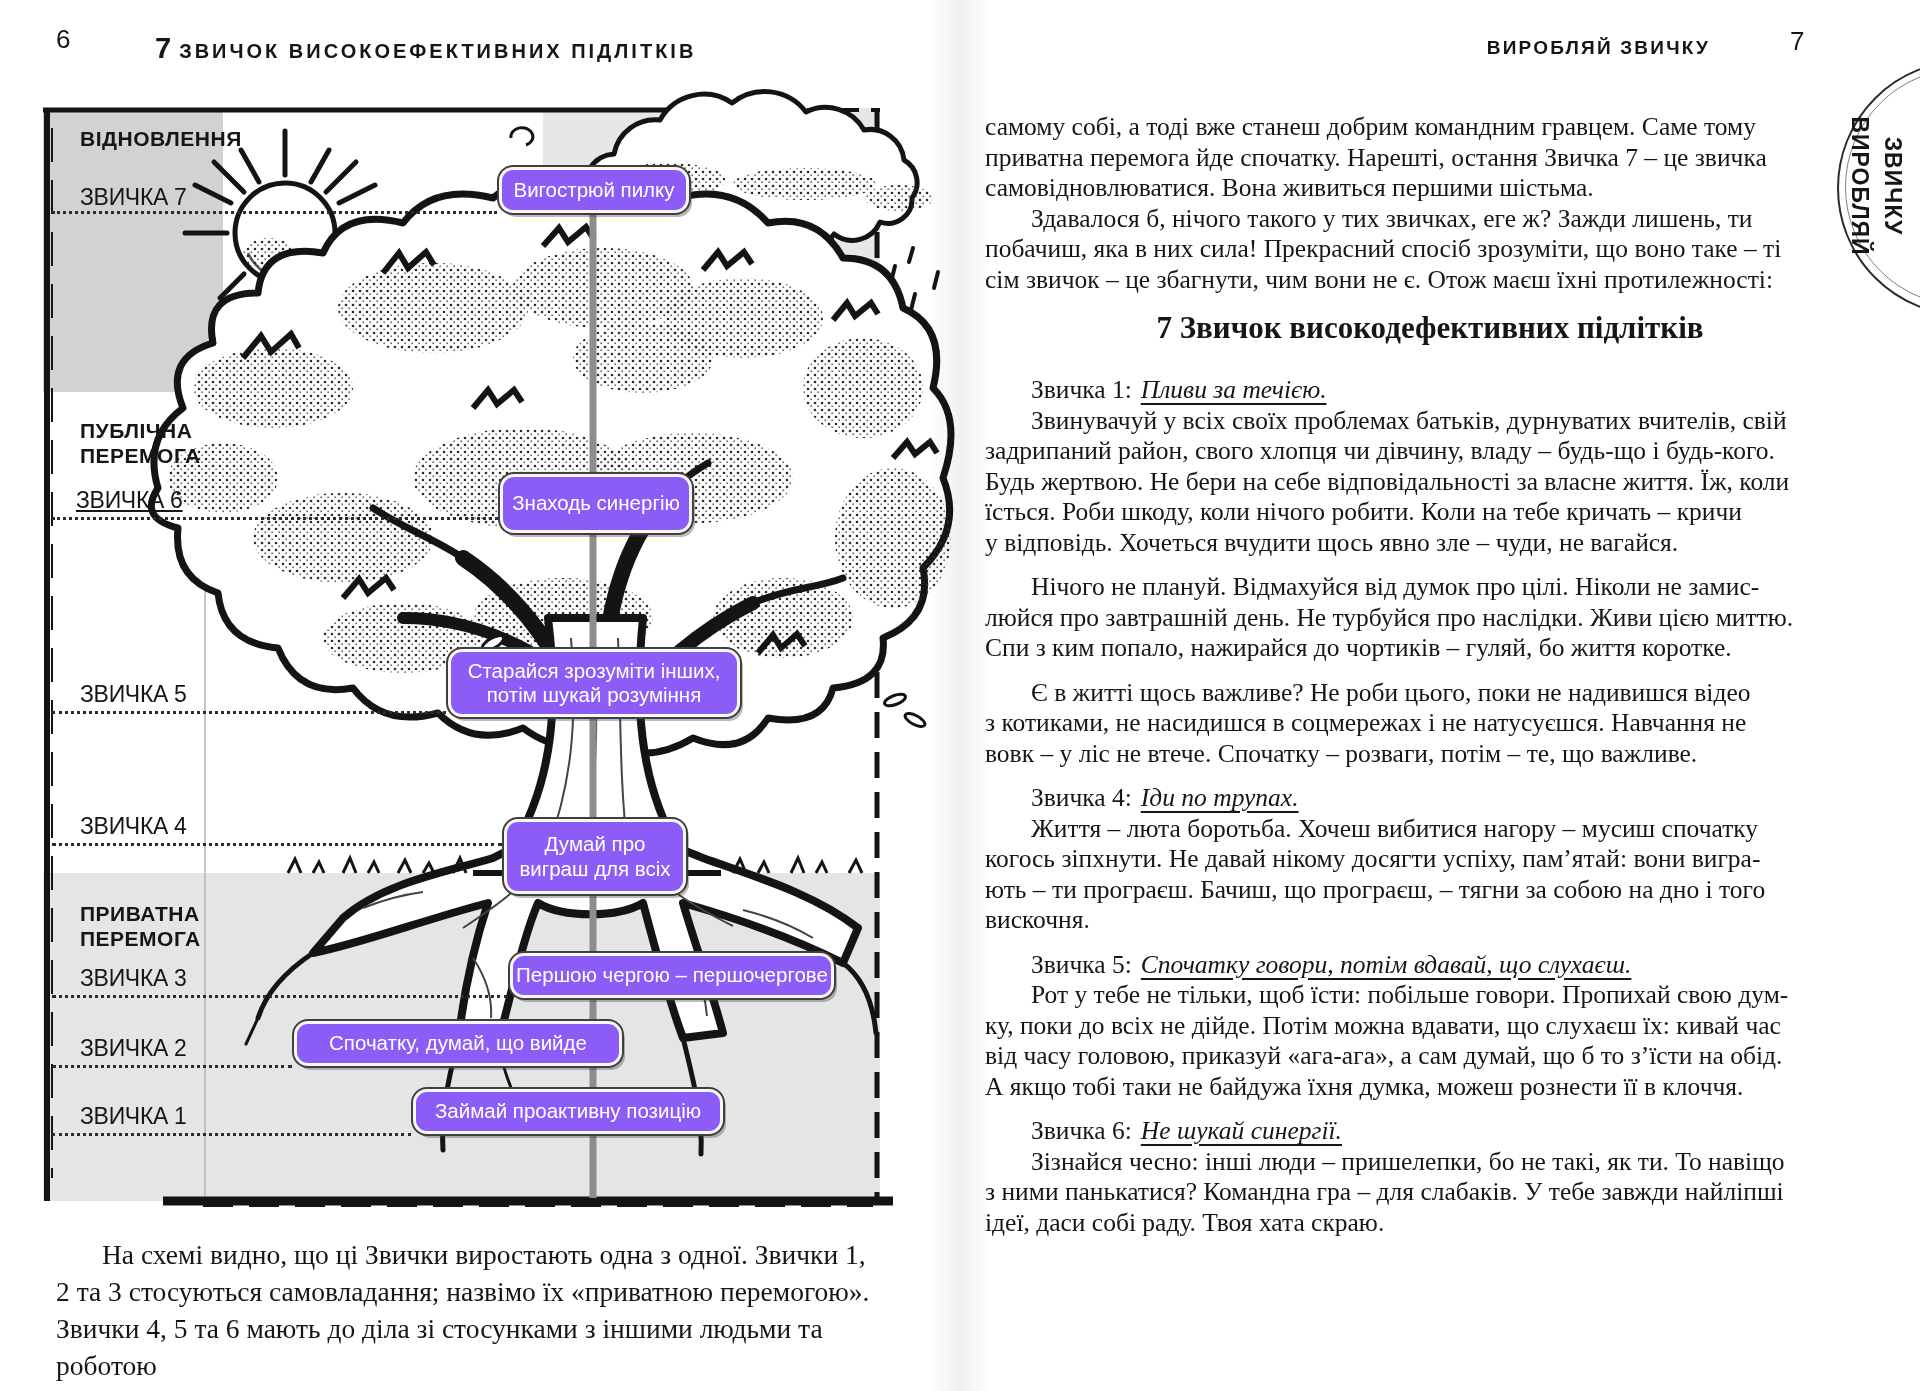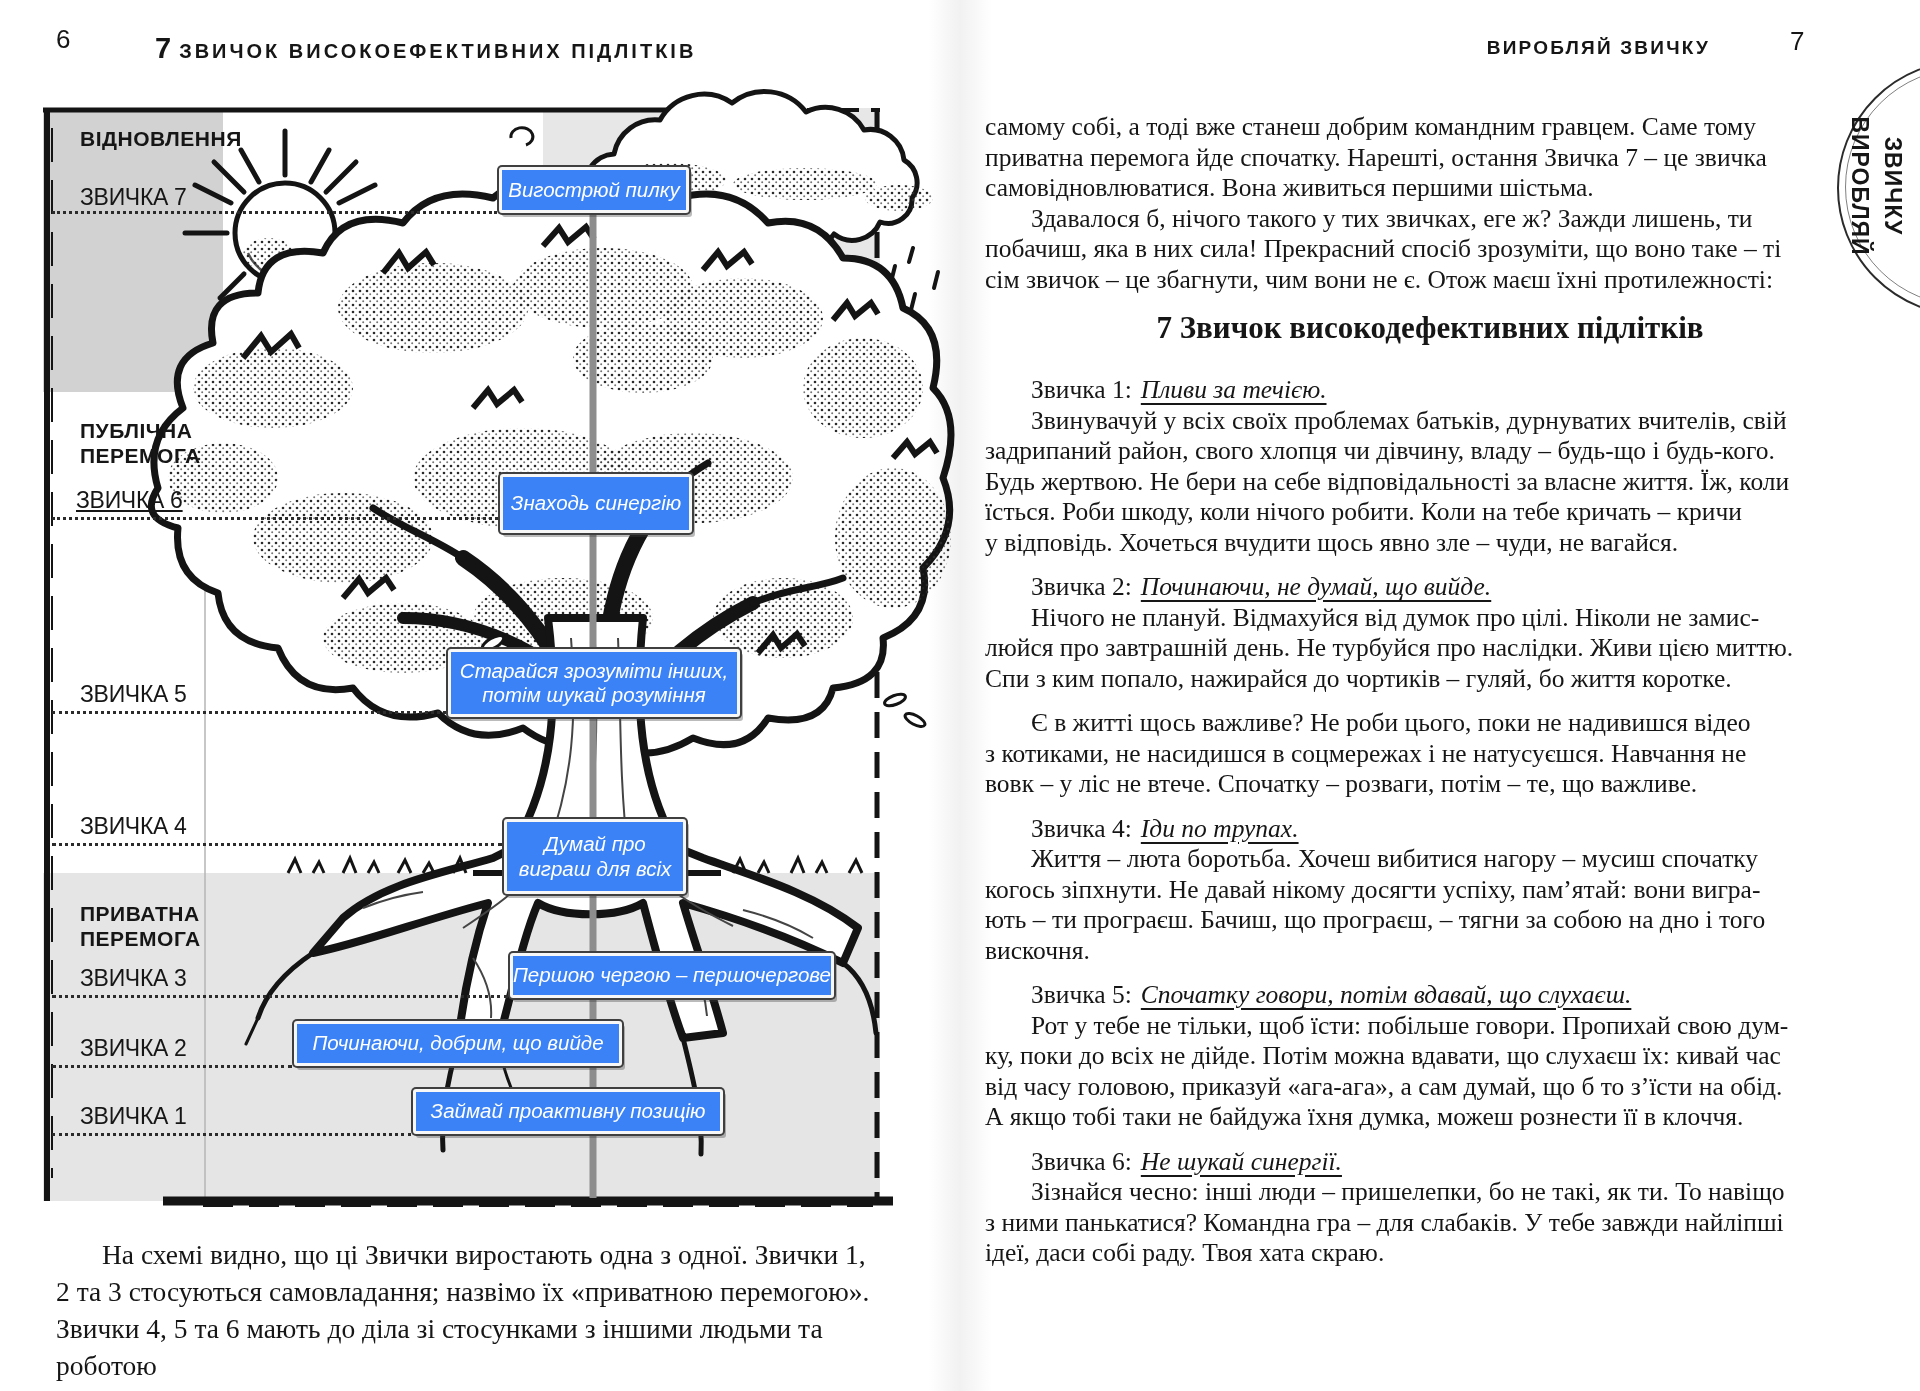--- a/index.html
+++ b/index.html
@@ -15,24 +15,24 @@
   .lp-head .bignum{font-size:29px;font-weight:600;letter-spacing:0;margin-right:8px;}
   .rp-head{left:1360px;top:37px;width:350px;text-align:right;letter-spacing:2.2px;font-size:19px;}
   
   .stamp-circle{border-radius:50%;border:2.5px solid #2b2b2b;}
   .stamp-word{font-weight:700;font-size:23px;letter-spacing:1px;text-align:center;transform:rotate(90deg);transform-origin:center;white-space:nowrap;}
   
   .zone-label{font-weight:700;font-size:21px;letter-spacing:.5px;line-height:25px;white-space:pre-line;}
   .habit-label{font-size:23px;letter-spacing:-.3px;white-space:nowrap;}
   .dotline{height:3px;border-bottom:3px dotted #2b2b2b;}
   
-  .hbox{background:#3b82f6;color:#fff;border:3px solid #f7f7f7;border-radius:3px;
+  .hbox{background:#8b5cf6;color:#fff;border:3px solid #f7f7f7;border-radius:14px;
         box-shadow:0 0 0 2px #3f3f3f,3px 4px 0 rgba(60,60,60,.35);
         display:flex;align-items:center;justify-content:center;text-align:center;
-        font-size:20.5px;line-height:1.18;white-space:pre-line;box-sizing:border-box;font-style:italic;}
+        font-size:20.5px;line-height:1.18;white-space:pre-line;box-sizing:border-box;}
   .b7{left:499px;top:167px;width:190px;height:46px;}
   .b6{left:500px;top:474px;width:192px;height:59px;}
   .b5{left:448px;top:649px;width:292px;height:68px;}
   .b4{left:504px;top:779px;width:182px;height:75px;margin-top:40px;}
   .b3{left:510px;top:953px;width:324px;height:45px;}
   .b2{left:294px;top:1021px;width:328px;height:45px;}
   .b1{left:413px;top:1089px;width:310px;height:45px;}
   
   .serif{font-family:"Liberation Serif","DejaVu Serif",serif;}
   .caption{left:56px;top:1236px;width:852px;font-size:27.5px;line-height:37px;
@@ -241,21 +241,21 @@
   <div class="abs habit-label" style="left:80px;top:1035px;">ЗВИЧКА 2</div>
   <div class="abs habit-label" style="left:80px;top:1103px;">ЗВИЧКА 1</div>
 
   <div class="abs hbox b7">Вигострюй пилку</div>
   <div class="abs hbox b6">Знаходь синергію</div>
   <div class="abs hbox b5">Старайся зрозуміти інших,
 потім шукай розуміння</div>
   <div class="abs hbox b4">Думай про
 виграш для всіх</div>
   <div class="abs hbox b3">Першою чергою – першочергове</div>
-  <div class="abs hbox b2">Починаючи, добрим, що вийде</div>
+  <div class="abs hbox b2">Спочатку, думай, що вийде</div>
   <div class="abs hbox b1">Займай проактивну позицію</div>
 
   <div class="abs serif caption">На схемі видно, що ці Звички виростають одна з одної. Звички 1,
 2 та 3 стосуються самовладання; назвімо їх «приватною перемогою».
 Звички 4, 5 та 6 мають до діла зі стосунками з іншими людьми та роботою
 в команді; їх назвімо «публічною перемогою». Спочатку маєш дати лад</div>
 
   <div class="abs gutter"></div>
 
   <div class="abs runhead rp-head">ВИРОБЛЯЙ ЗВИЧКУ</div>
@@ -277,21 +277,20 @@
 
     <div class="section">
       <p class="sec-title"><span>Звичка 1:</span><span class="t">Пливи за течією.</span></p>
       <div class="para ind">Звинувачуй у всіх своїх проблемах батьків, дурнуватих вчителів, свій
 задрипаний район, свого хлопця чи дівчину, владу – будь-що і будь-кого.
 Будь жертвою. Не бери на себе відповідальності за власне життя. Їж, коли
 їсться. Роби шкоду, коли нічого робити. Коли на тебе кричать – кричи
 у відповідь. Хочеться вчудити щось явно зле – чуди, не вагайся.</div>
     </div>
     <div class="section">
-      <p class="sec-title"><span>Звичка 2:</span><span class="t">Починаючи, не думай, що вийде.</span></p>
       <div class="para ind">Нічого не плануй. Відмахуйся від думок про цілі. Ніколи не замис-
 люйся про завтрашній день. Не турбуйся про наслідки. Живи цією миттю.
 Спи з ким попало, нажирайся до чортиків – гуляй, бо життя коротке.</div>
     </div>
     <div class="section">
       <div class="para ind">Є в житті щось важливе? Не роби цього, поки не надивишся відео
 з котиками, не насидишся в соцмережах і не натусуєшся. Навчання не
 вовк – у ліс не втече. Спочатку – розваги, потім – те, що важливе.</div>
     </div>
     <div class="section">

